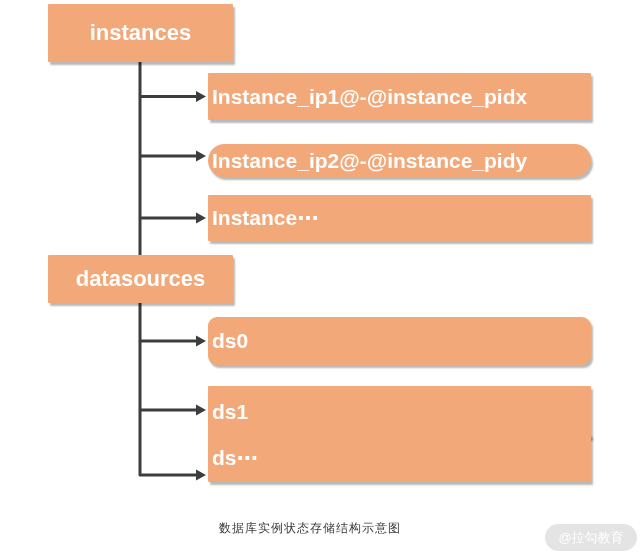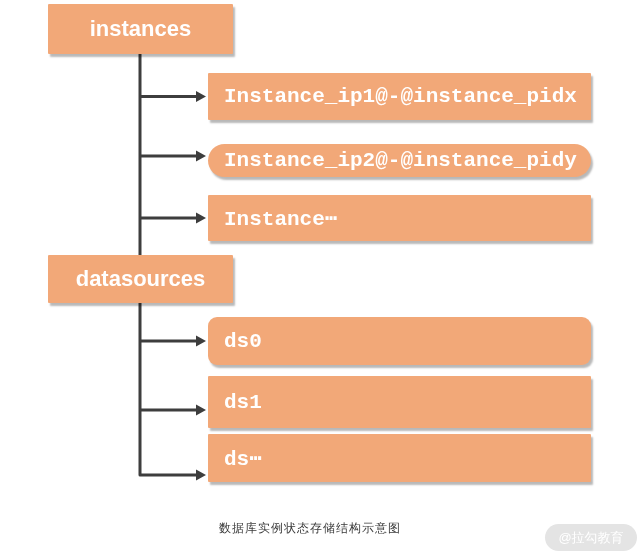--- a/index.html
+++ b/index.html
@@ -41,31 +41,30 @@
   .node.parent {
     left: 48px;
     width: 185px;
     justify-content: center;
     font-size: 22px;
   }
   .node.child {
     left: 208px;
     width: 383px;
     justify-content: flex-start;
-    padding-left: 16px;
+    padding-left: 4px;
     font-size: 21px;
-    font-family: Liberation Mono, monospace;
   }
-  #node-instances   { top: 4px;   height: 50px; }
+  #node-instances   { top: 4px;   height: 58px; }
   #node-datasources { top: 255px; height: 48px; }
   #node-inst1 { top: 73px;  height: 47px; }
   #node-inst2 { top: 144px; height: 33px; border-radius: 19px; }
   #node-inst3 { top: 195px; height: 46px; }
   #node-ds0   { top: 317px; height: 48px; border-radius: 9px; }
-  #node-ds1   { top: 376px; height: 52px; }
+  #node-ds1   { top: 386px; height: 52px; }
   #node-ds2   { top: 434px; height: 48px; }
   .caption {
     position: absolute;
     left: 0;
     top: 520px;
     width: 620px;
     text-align: center;
     font-size: 12px;
     color: var(--caption-text);
     letter-spacing: 1px;

